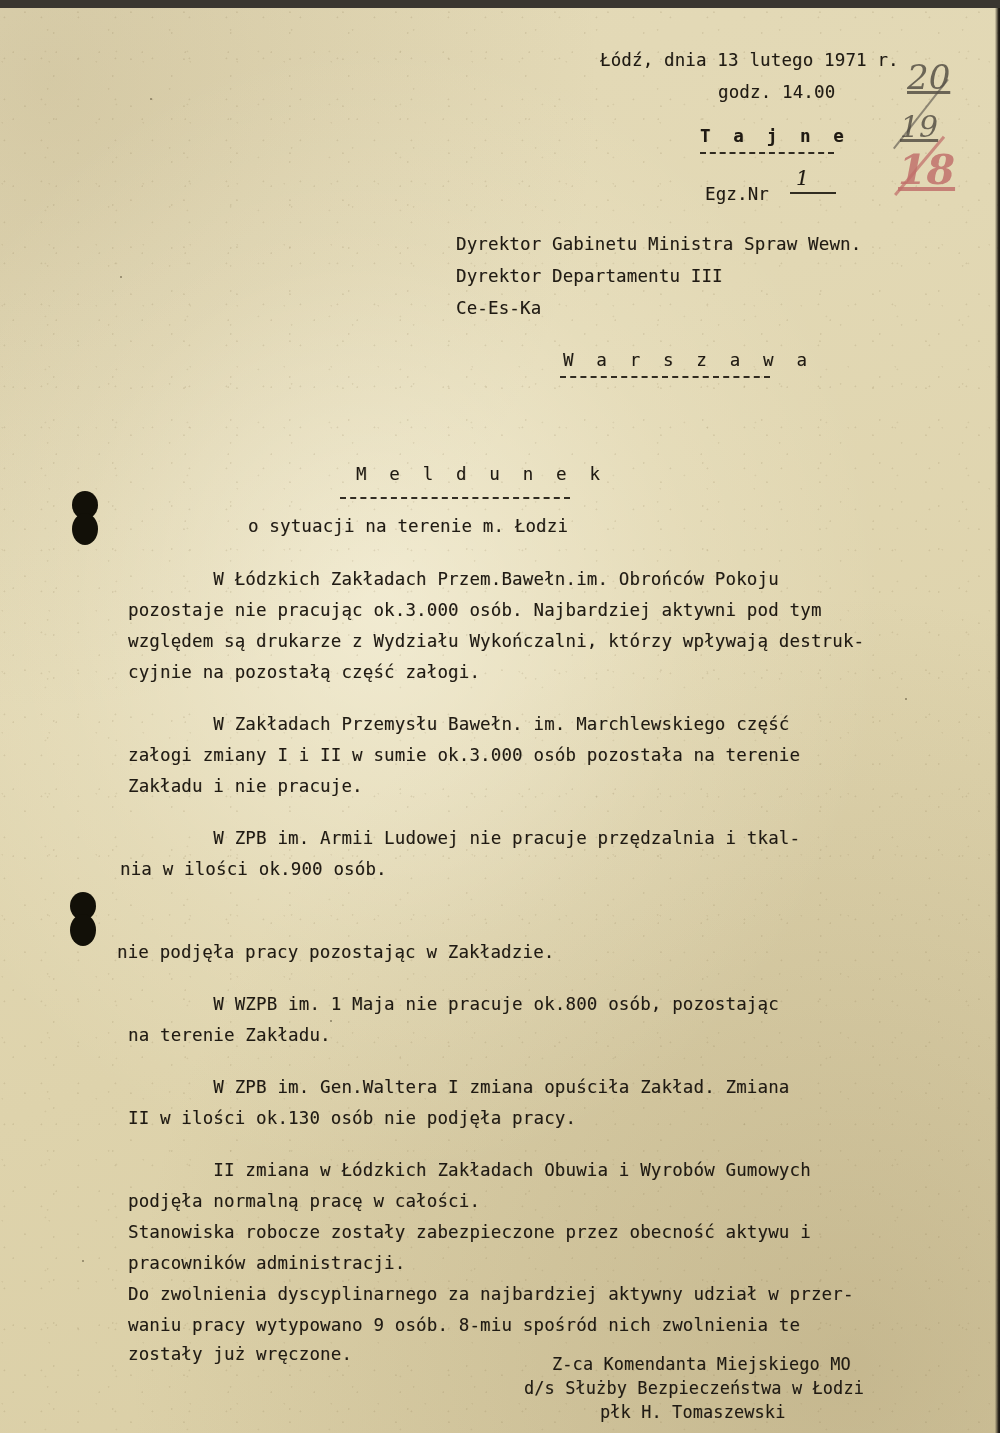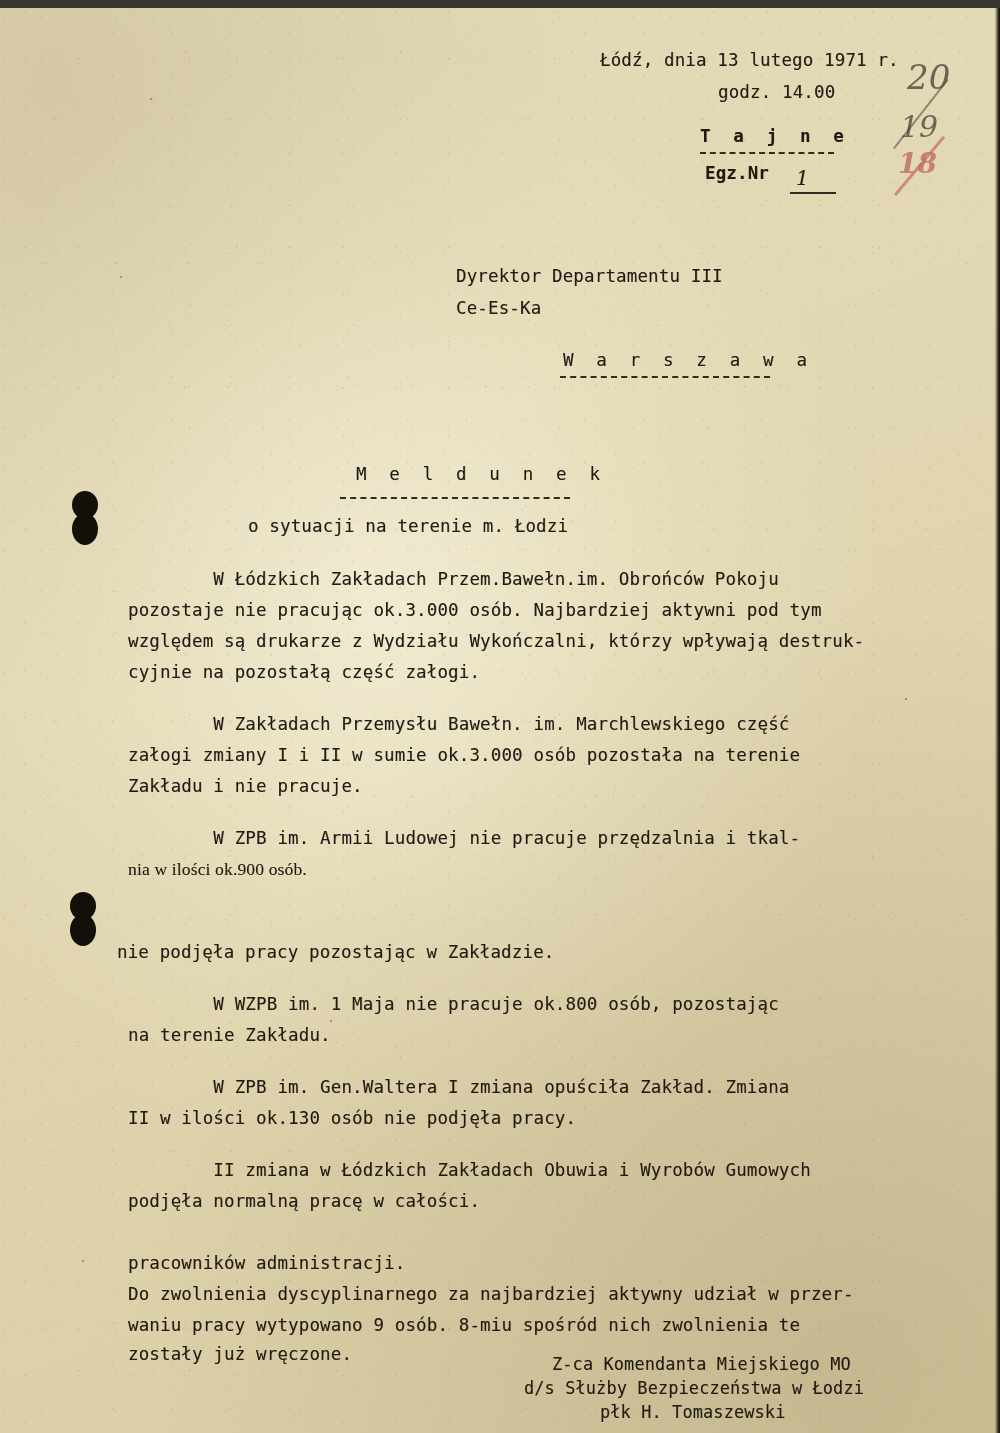--- a/index.html
+++ b/index.html
@@ -87,20 +87,21 @@
   .punch i.b { top: 22px; height: 32px; }
 
   
   .hw {
     position: absolute;
     color: #4a453c;
     font-family: "DejaVu Serif", "Liberation Serif", serif;
     font-style: italic;
     line-height: 1;
     opacity: 0.78;
+    text-decoration: underline;
   }
   .hw.red { color: #c06e6a; opacity: 0.82; }
   .strike {
     position: absolute;
     background: #55504a;
     opacity: 0.6;
     transform-origin: 0 0;
     height: 2px;
   }
   .strike.red { background: #c06e6a; opacity: 0.72; height: 2.5px; }
@@ -112,30 +113,31 @@
 <div id="page">
 
   <div id="grain"></div>
 
   <div class="ln" style="left:600px; top:44px;">Łódź, dnia 13 lutego 1971 r.</div>
   <div class="ln" style="left:718px; top:76px;">godz. 14.00</div>
 
   <div class="ln sp" style="left:700px; top:120px; font-weight:600;">T a j n e</div>
   <div class="uline" style="left:700px; top:144px; width:134px;"></div>
 
-  <div class="ln" style="left:705px; top:157px;font-weight:bold;">Egz.Nr</div>
+  <div class="ln" style="left:705px; top:178px;">Egz.Nr</div>
   <div class="ln" style="left:796px; top:160px; font-style:italic; font-family:'DejaVu Serif','Liberation Serif',serif; font-size:20px;">1</div>
   <div class="uline solid" style="left:790px; top:184px; width:46px; border-top-style:solid;"></div>
 
   <div class="hw" style="left:907px; top:52px; font-size:34px;">20</div>
   <div class="strike" style="left:893px; top:140px; width:88px; transform:rotate(-52deg);"></div>
   <div class="hw" style="left:900px; top:104px; font-size:30px;">19</div>
-  <div class="hw red" style="left:898px; top:142px; font-size:28px; font-weight:700;">18</div>
+  <div class="hw red" style="left:898px; top:142px; font-size:41px; font-weight:700;">18</div>
   <div class="strike red" style="left:894px; top:186px; width:76px; transform:rotate(-50deg);"></div>
 
+  <div class="ln" style="left:456px; top:228px;">Dyrektor Gabinetu Ministra Spraw Wewn.</div>
   <div class="ln" style="left:456px; top:260px;">Dyrektor Departamentu III</div>
   <div class="ln" style="left:456px; top:292px;">Ce-Es-Ka</div>
 
   <div class="ln sp" style="left:563px; top:344px;">W a r s z a w a</div>
   <div class="uline" style="left:560px; top:368px; width:210px;"></div>
 
   <div class="punch" style="left:72px; top:483px;">
     <i class="a"></i>
       <i class="b"></i>
   </div>
@@ -151,32 +153,33 @@
   <div class="ln" style="left:128px; top:563px;">        W Łódzkich Zakładach Przem.Bawełn.im. Obrońców Pokoju</div>
   <div class="ln" style="left:128px; top:594px;">pozostaje nie pracując ok.3.000 osób. Najbardziej aktywni pod tym</div>
   <div class="ln" style="left:128px; top:625px;">względem są drukarze z Wydziału Wykończalni, którzy wpływają destruk-</div>
   <div class="ln" style="left:128px; top:656px;">cyjnie na pozostałą część załogi.</div>
 
   <div class="ln" style="left:128px; top:708px;">        W Zakładach Przemysłu Bawełn. im. Marchlewskiego część</div>
   <div class="ln" style="left:128px; top:739px;">załogi zmiany I i II w sumie ok.3.000 osób pozostała na terenie</div>
   <div class="ln" style="left:128px; top:770px;">Zakładu i nie pracuje.</div>
 
   <div class="ln" style="left:128px; top:822px;">        W ZPB im. Armii Ludowej nie pracuje przędzalnia i tkal-</div>
-  <div class="ln" style="left:128px; top:853px;font-family:Liberation Serif, serif;">nia w ilości ok.900 osób.</div>
+  <div class="ln" style="left:120px; top:853px;">nia w ilości ok.900 osób.</div>
 
   <div class="ln" style="left:117px; top:936px;">nie podjęła pracy pozostając w Zakładzie.</div>
 
   <div class="ln" style="left:128px; top:988px;">        W WZPB im. 1 Maja nie pracuje ok.800 osób, pozostając</div>
   <div class="ln" style="left:128px; top:1019px;">na terenie Zakładu.</div>
 
   <div class="ln" style="left:128px; top:1071px;">        W ZPB im. Gen.Waltera I zmiana opuściła Zakład. Zmiana</div>
   <div class="ln" style="left:128px; top:1102px;">II w ilości ok.130 osób nie podjęła pracy.</div>
 
   <div class="ln" style="left:128px; top:1154px;">        II zmiana w Łódzkich Zakładach Obuwia i Wyrobów Gumowych</div>
   <div class="ln" style="left:128px; top:1185px;">podjęła normalną pracę w całości.</div>
+  <div class="ln" style="left:128px; top:1216px;">Stanowiska robocze zostały zabezpieczone przez obecność aktywu i</div>
   <div class="ln" style="left:128px; top:1247px;">pracowników administracji.</div>
   <div class="ln" style="left:128px; top:1278px;">Do zwolnienia dyscyplinarnego za najbardziej aktywny udział w przer-</div>
   <div class="ln" style="left:128px; top:1309px;">waniu pracy wytypowano 9 osób. 8-miu spośród nich zwolnienia te</div>
   <div class="ln" style="left:128px; top:1338px;">zostały już wręczone.</div>
 
   <div class="ln tight" style="left:552px; top:1348px;">Z-ca Komendanta Miejskiego MO</div>
   <div class="ln tight" style="left:524px; top:1372px;text-align:center;">d/s Służby Bezpieczeństwa w Łodzi</div>
   <div class="ln tight" style="left:600px; top:1396px;">płk H. Tomaszewski</div>
 
   <div class="speck" style="left:150px;top:90px;width:2px;height:2px;"></div>

